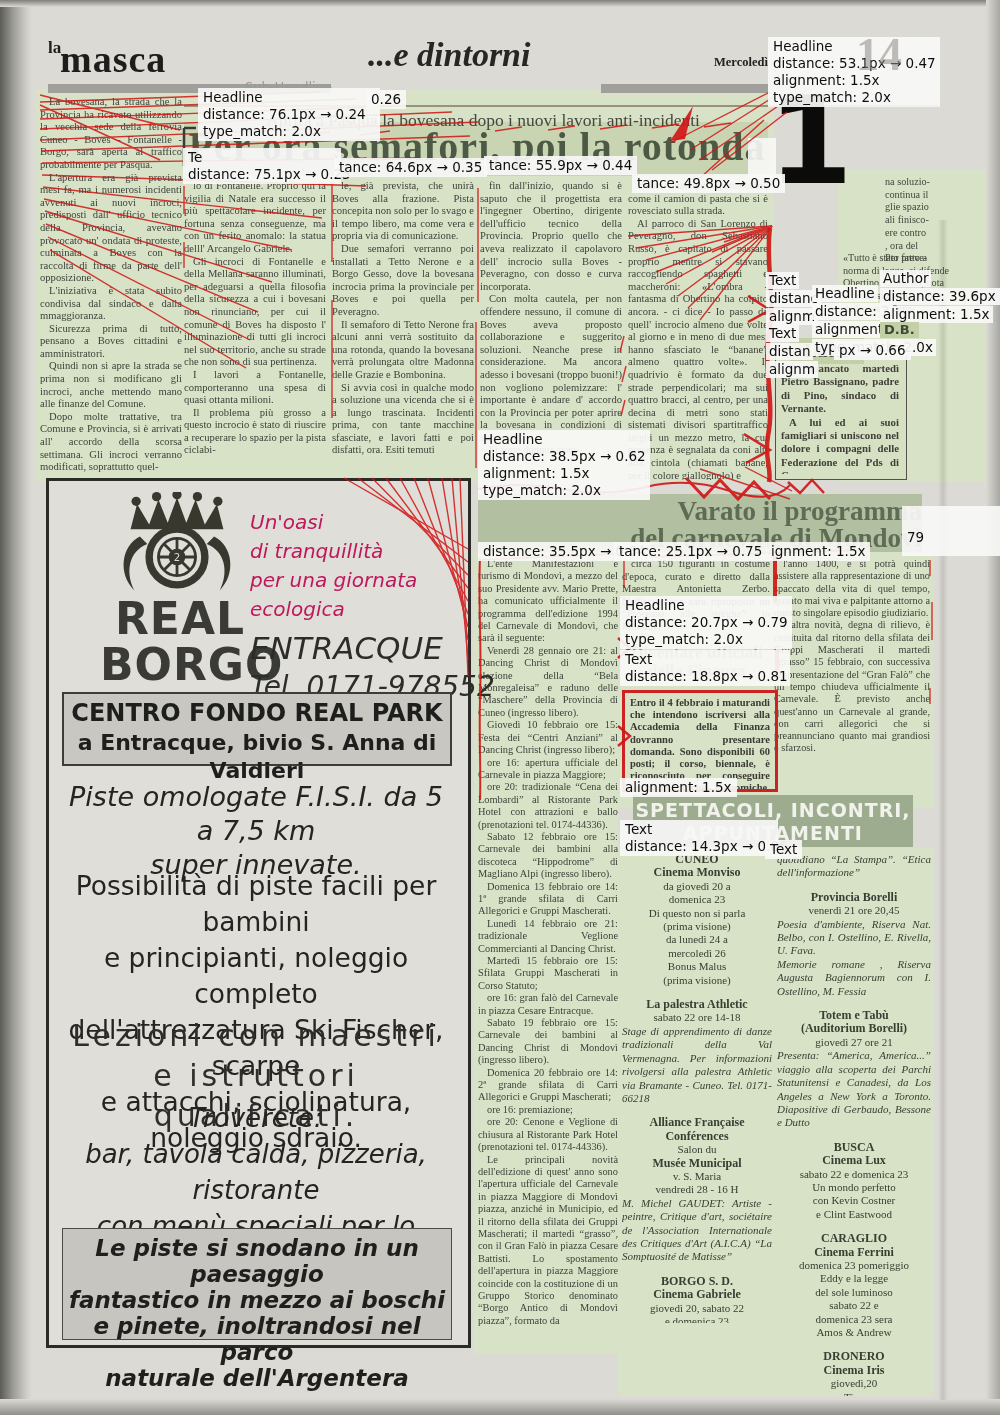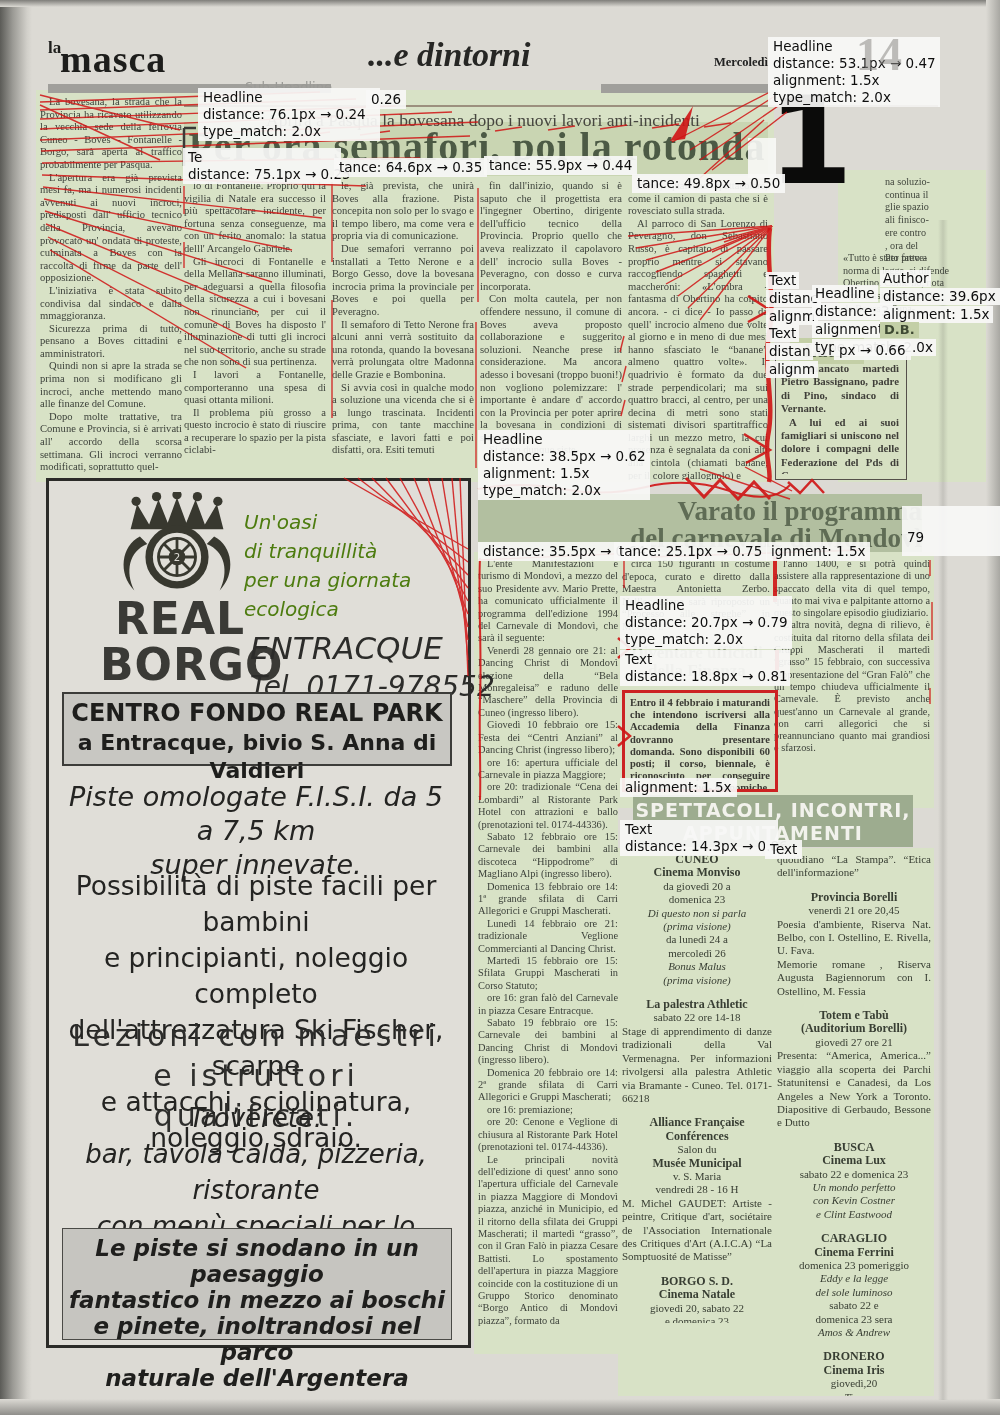--- a/index.html
+++ b/index.html
@@ -37,34 +37,34 @@
   .lutto-body>div{text-indent:8px}
   
   .headline2{left:480px;top:498px;width:442px;font:bold 27px/27px "Liberation Serif",serif;color:#5f6c55;text-align:right;z-index:2}
   .fin-h{left:622px;top:644px;width:150px;font:bold 17px/18px "Liberation Serif",serif;color:#879377;text-align:center;z-index:2}
   .fin-box{left:622px;top:690px;width:140px;height:88px;border:3px solid #c22;padding:4px 5px;font:bold 10.5px/12.2px "Liberation Serif",serif;color:#3a3a34;text-align:justify;z-index:3;overflow:hidden}
   
   .banner{left:633px;top:795px;width:280px;height:52px;z-index:2}
   .banner-text{left:633px;top:799px;width:280px;font:bold 19px/23px "DejaVu Sans",sans-serif;color:#f2f2ec;text-align:center;letter-spacing:1px;z-index:2}
   .evcol{position:absolute;font:11px/13.4px "Liberation Serif",serif;color:#383e33;overflow:hidden;text-align:center;z-index:2}
   .evcol .b{font-weight:bold;font-size:12px}
-  .evcol .ic{font-style:italic}
-  .evcol .ij{text-align:justify}
+  .evcol .ic{}
+  .evcol .ij{font-style:italic;text-align:justify}
   .evcol .gap{height:11px}
   
   .lbl{position:absolute;background:rgba(248,248,246,.93);color:#0d0d0d;font:13.5px/17px "DejaVu Sans",sans-serif;padding:1px 5px;z-index:6}
   .lbl div{white-space:nowrap}
   .tags{position:absolute;z-index:6;font:13.5px/17px "DejaVu Sans",sans-serif;color:#0d0d0d}
   .tags div{background:rgba(248,248,246,.93);width:fit-content;padding:0 3px;margin:0 0 1px;white-space:nowrap}
   .chip-db{left:880px;top:322px;background:#c3cfa6;font:bold 13px/16px "DejaVu Sans",sans-serif;color:#3f4a33;padding:0 4px;z-index:6}
   .subhead-ghost{left:245px;top:79px;font:13px "DejaVu Sans",sans-serif;color:#9a9a96;z-index:2}
   .big-one{left:768px;top:80px;font:900 122px/122px "DejaVu Sans",sans-serif;color:#0b0b0a;z-index:3}
   
   .ad-border{left:46px;top:478px;width:419px;height:864px;border:3px solid #2b2b28;background:#e0ded8;z-index:2}
-  .ad-oasis{left:244px;top:508px;width:210px;font:italic 20px/29px "DejaVu Sans",sans-serif;color:#4d7c0f;z-index:3}
+  .ad-oasis{left:250px;top:508px;width:210px;font:italic 20px/29px "DejaVu Sans",sans-serif;color:#be185d;z-index:3}
   .ad-entracque{left:250px;top:630px;font:italic 31px "DejaVu Sans",sans-serif;color:#2c2c2a;z-index:3}
   .ad-tel{left:250px;top:670px;font:italic 28px "DejaVu Sans",sans-serif;color:#2c2c2a;z-index:3}
   .ad-brand{left:100px;top:596px;width:160px;text-align:center;font:900 44px/46px "DejaVu Sans",sans-serif;color:#3a3a36;letter-spacing:1px;z-index:3}
   .ad-graybox1{left:62px;top:692px;width:386px;height:70px;background:#c8c7c2;border:2px solid #3c3c39;text-align:center;z-index:3}
   .ad-graybox1 .g1{font:bold 24px/32px "DejaVu Sans",sans-serif;color:#1e1e1c;margin-top:3px}
   .ad-graybox1 .g2{font:bold 22px/28px "DejaVu Sans",sans-serif;color:#1e1e1c}
   .ad-fisi{left:58px;top:780px;width:396px;text-align:center;font:italic 27px/34px "DejaVu Sans",sans-serif;color:#242422;z-index:3}
   .ad-poss{left:52px;top:868px;width:408px;text-align:center;font:26.5px/36px "DejaVu Sans",sans-serif;color:#242422;z-index:3}
   .ad-lez{left:56px;top:1016px;width:400px;text-align:center;font:30px/40px "DejaVu Sans",sans-serif;color:#2e2e2c;letter-spacing:4px;z-index:3}
   .ad-tro{left:58px;top:1100px;width:396px;text-align:center;font:italic 26px/36px "DejaVu Sans",sans-serif;color:#242422;z-index:3}
@@ -210,21 +210,21 @@
       <div class="gap"></div>
       <div class="b">Alliance Française</div>
       <div class="b">Conférences</div>
       <div class="c">Salon du</div>
       <div class="b">Musée Municipal</div>
       <div class="c">v. S. Maria</div>
       <div class="c">vendredi 28 - 16 H</div>
       <div class="ij">M. Michel GAUDET: Artiste - peintre, Critique d'art, sociétaire de l'Association Internationale des Critiques d'Art (A.I.C.A) “La Somptuosité de Matisse”</div>
       <div class="gap"></div>
       <div class="b">BORGO S. D.</div>
-      <div class="b">Cinema Natale</div>
+      <div class="b">Cinema Gabriele</div>
       <div class="c">giovedì 20, sabato 22</div>
       <div class="c">e domenica 23</div>
     </div>
   <div class="evcol" style="left:777px;top:853px;width:154px;height:543px">
       <div class="ij">quotidiano “La Stampa”. “Etica dell'informazione”</div>
       <div class="gap"></div>
       <div class="b">Provincia Borelli</div>
       <div class="c">venerdì 21 ore 20,45</div>
       <div class="ij">Poesia d'ambiente, Riserva Nat. Belbo, con I. Ostellino, E. Rivella, U. Fava.</div>
       <div class="ij">Memorie romane , Riserva Augusta Bagiennorum con I. Ostellino, M. Fessia</div>

